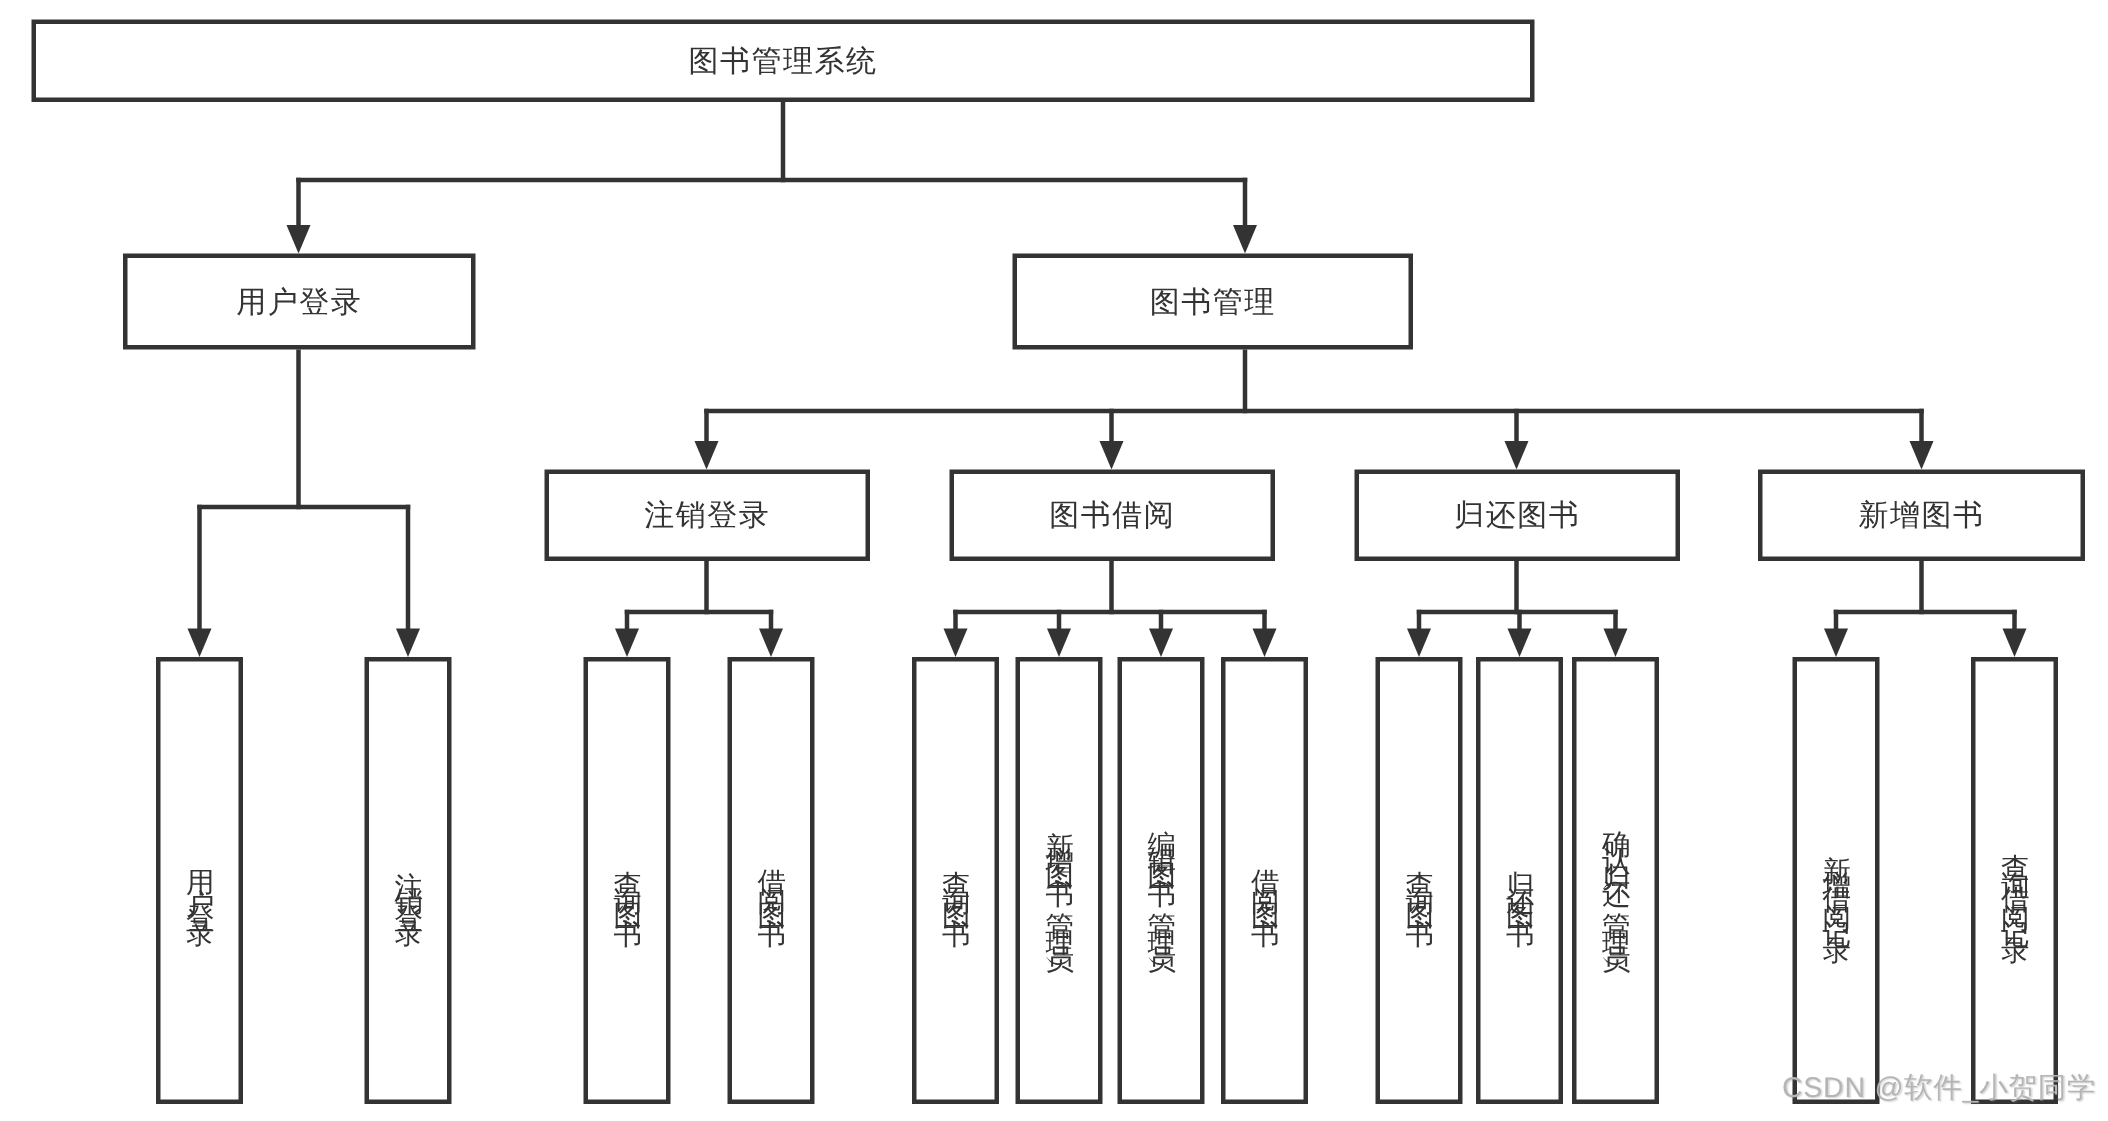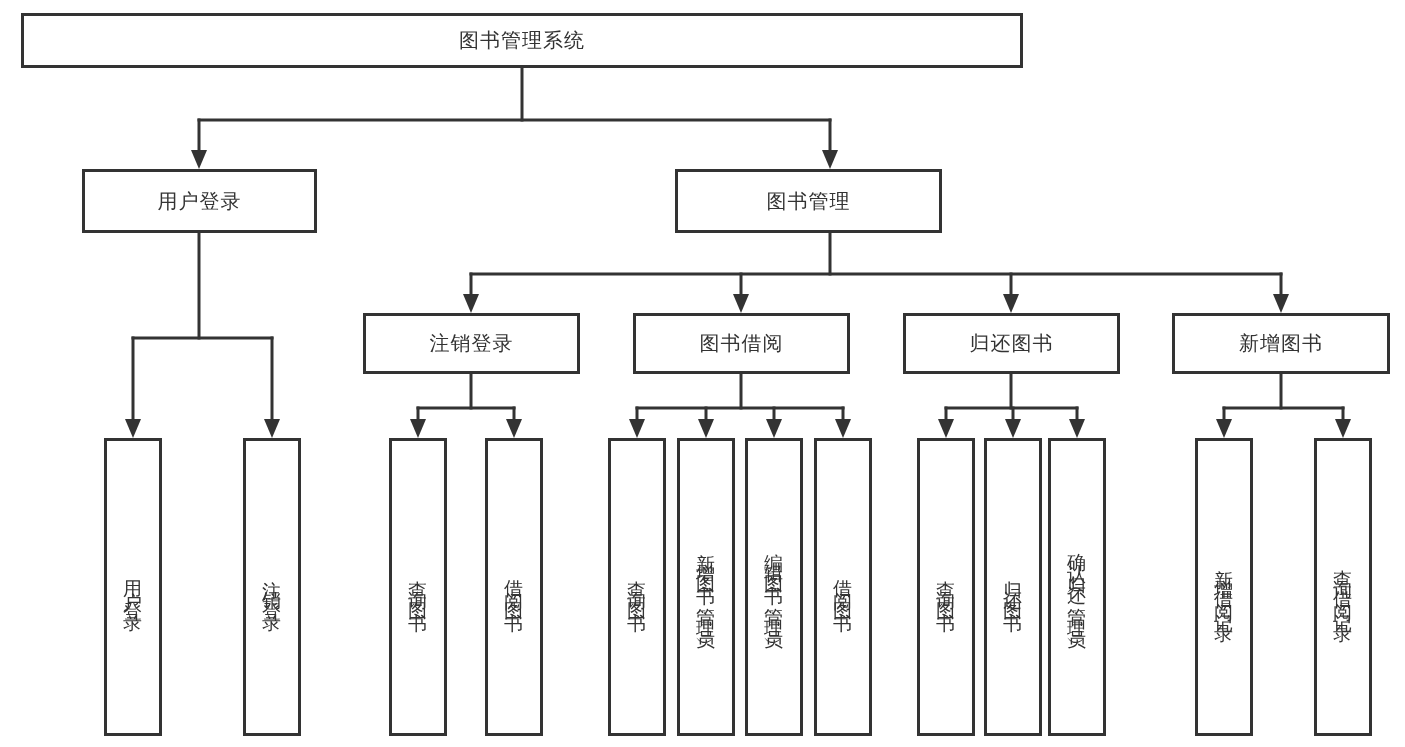--- a/index.html
+++ b/index.html
@@ -188,14 +188,15 @@
   <div class="node v leaf-4">查询图书</div>
   <div class="node v leaf-5">新增图书（管理员）</div>
   <div class="node v leaf-6">编辑图书（管理员）</div>
   <div class="node v leaf-7">借阅图书</div>
   <div class="node v leaf-8">查询图书</div>
   <div class="node v leaf-9">归还图书</div>
   <div class="node v leaf-10">确认归还（管理员）</div>
   <div class="node v leaf-11">新增借阅记录</div>
   <div class="node v leaf-12">查询借阅记录</div>
 
+  <div class="watermark">CSDN @软件_小贺同学</div>
 
 </div>
 
 </body></html>

